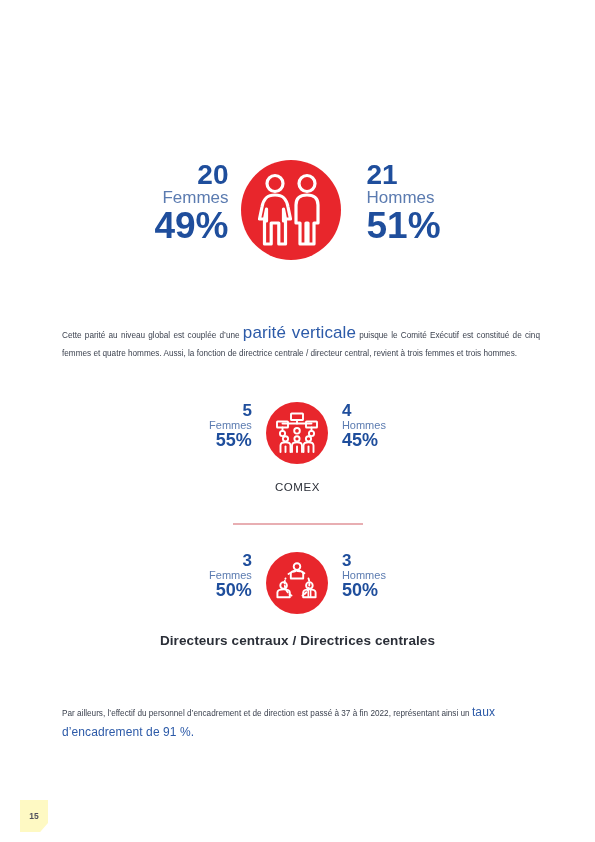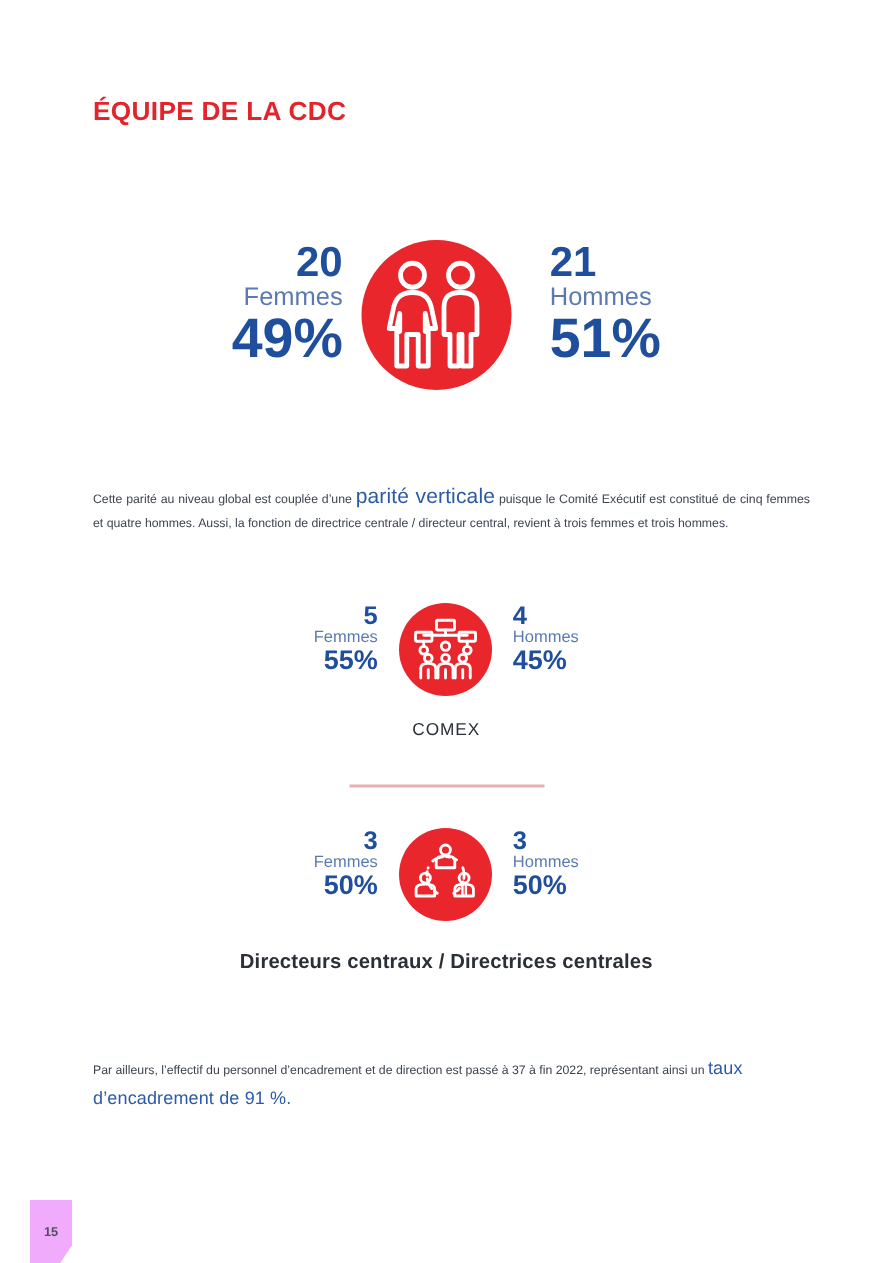--- a/index.html
+++ b/index.html
@@ -52,21 +52,21 @@
     left: 62px;
     top: 319px;
     width: 478px;
     font-size: 8.2px;
     line-height: 1.62;
     color: #3d4350;
     text-align: justify;
   }
   .mid-para .hl {
     color: #2c5aa8;
-    font-size: 14px;
+    font-size: 17px;
     font-weight: normal;
     letter-spacing: 0.1px;
   }
 
   
   .bottom-para {
     position: absolute;
     left: 62px;
     top: 702px;
     width: 478px;
@@ -159,37 +159,36 @@
     height: 2px;
     background: #e8aeb2;
   }
 
   
   .page-number {
     position: absolute;
     left: 20px;
     top: 800px;
     width: 28px;
-    height: 42px;
-    background: #f0abfc;
+    height: 32px;
+    background: #fef9c3;
     color: #50505c;
     font-size: 8.5px;
     font-weight: bold;
     display: flex;
     align-items: center;
     justify-content: center;
     clip-path: polygon(0 0, 100% 0, 100% 72%, 72% 100%, 0 100%);
   }
 </style>
 </head>
 <body>
 
 <div class="page">
 
-  <div class="section-title">ÉQUIPE DE LA CDC</div>
 
 
   <div class="stat-row row1">
 
     <div class="stat-side left">
       <div class="stat-count">20</div>
       <div class="stat-label">Femmes</div>
       <div class="stat-pct">49%</div>
     </div>
 

